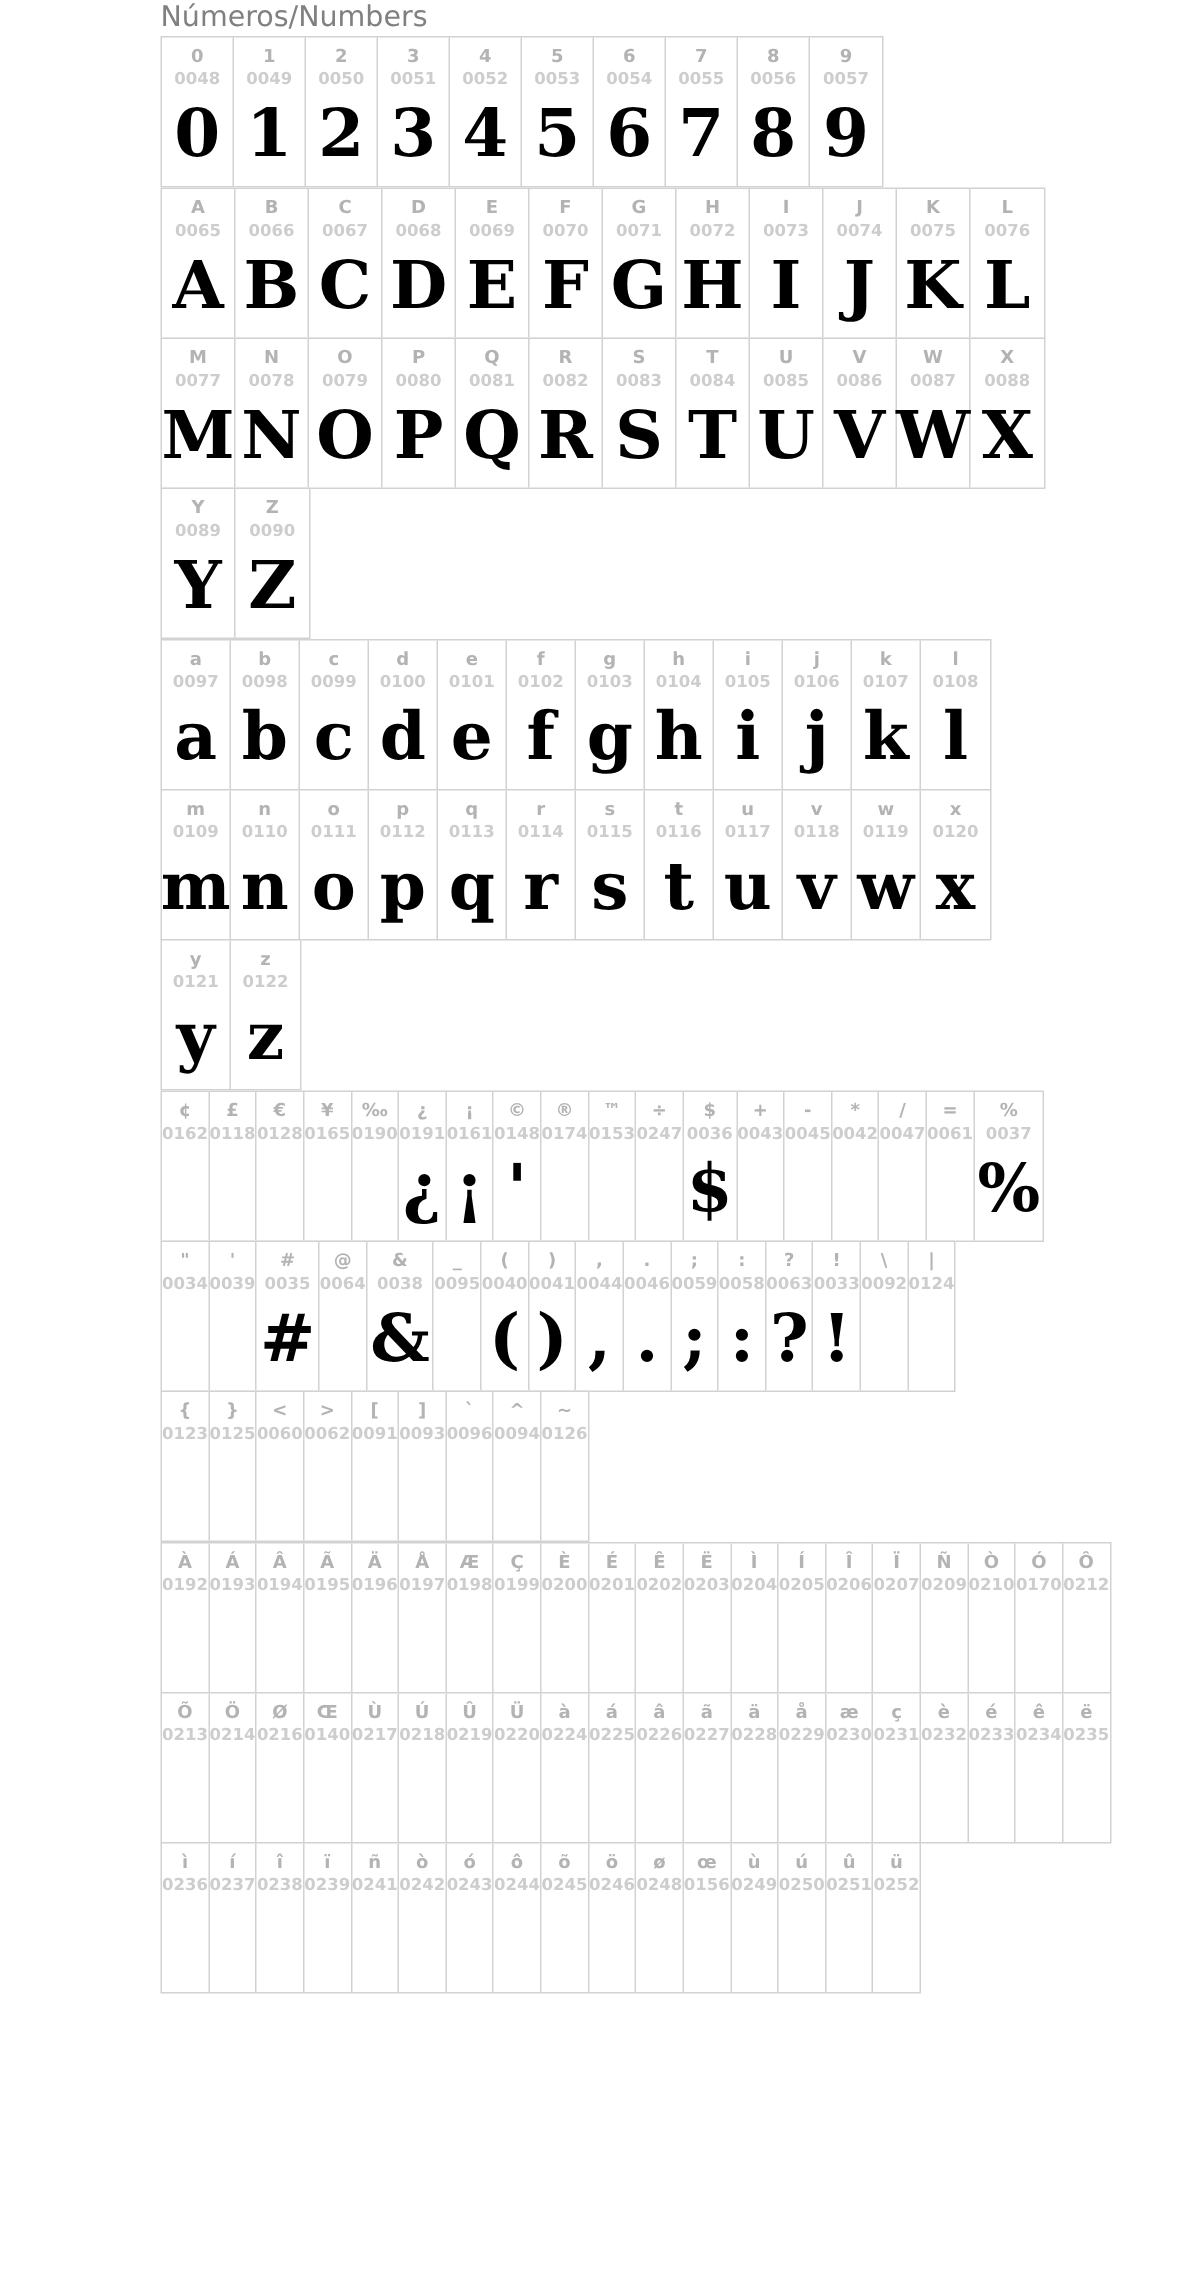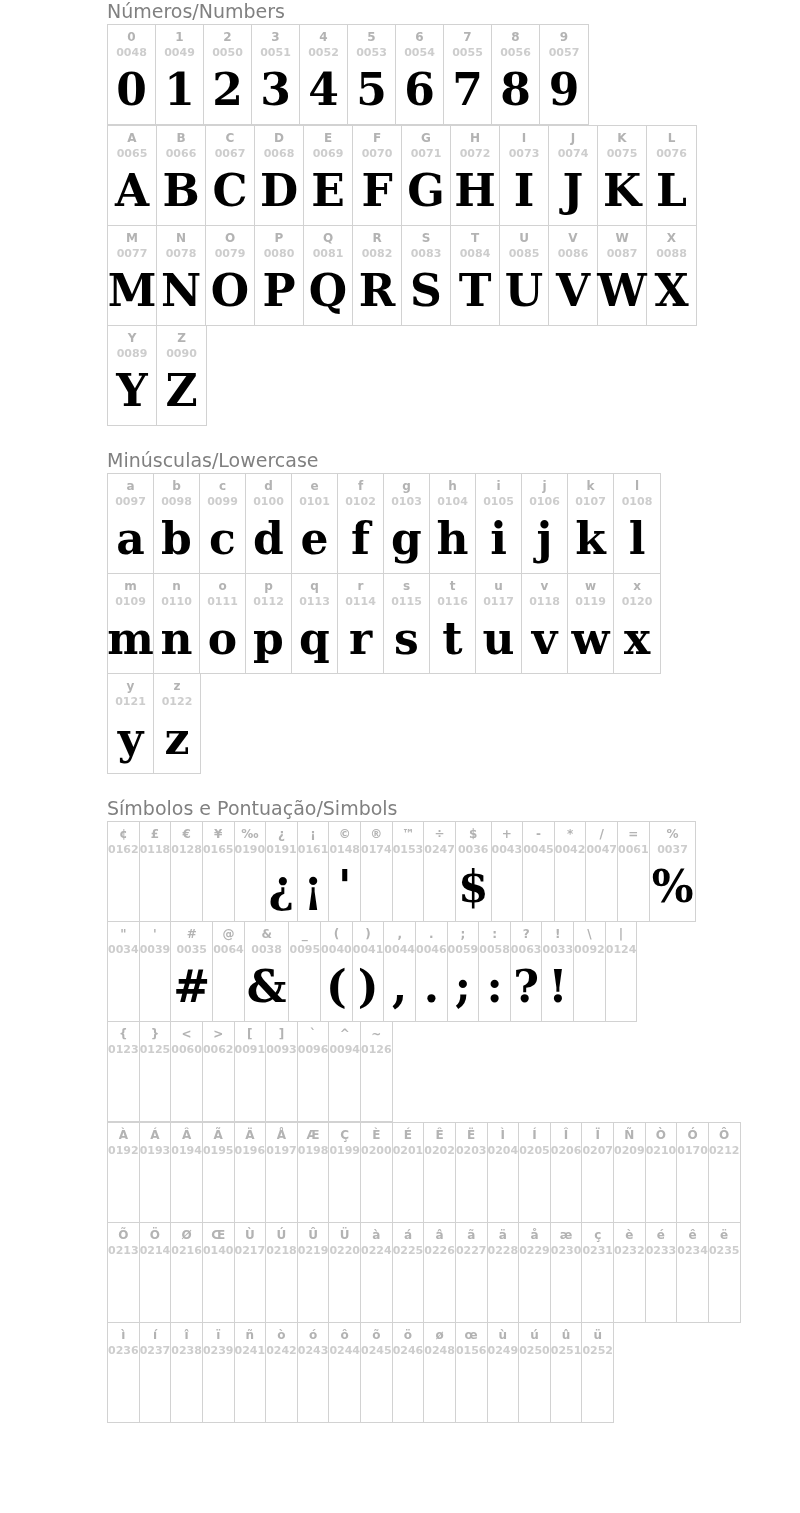--- a/index.html
+++ b/index.html
@@ -233,21 +233,20 @@
             <div class="cell-glyph">Y</div>
           </div>
           <div class="cell">
             <div class="cell-char">Z</div>
             <div class="cell-code">0090</div>
             <div class="cell-glyph">Z</div>
           </div>
         </div></div>
     </div>
     <div class="section s-lower">
-      <div class="section-title">Minúsculas/Lowercase</div>
       <div class="char-row-wrap"><div class="char-row">
           <div class="cell">
             <div class="cell-char">a</div>
             <div class="cell-code">0097</div>
             <div class="cell-glyph">a</div>
           </div>
           <div class="cell">
             <div class="cell-char">b</div>
             <div class="cell-code">0098</div>
             <div class="cell-glyph">b</div>
@@ -372,21 +371,20 @@
             <div class="cell-glyph">y</div>
           </div>
           <div class="cell">
             <div class="cell-char">z</div>
             <div class="cell-code">0122</div>
             <div class="cell-glyph">z</div>
           </div>
         </div></div>
     </div>
     <div class="section s-symbols">
-      <div class="section-title">Símbolos e Pontuação/Simbols</div>
       <div class="char-row-wrap"><div class="char-row">
           <div class="cell">
             <div class="cell-char">¢</div>
             <div class="cell-code">0162</div>
             <div class="cell-glyph"></div>
           </div>
           <div class="cell">
             <div class="cell-char">£</div>
             <div class="cell-code">0118</div>
             <div class="cell-glyph"></div>

